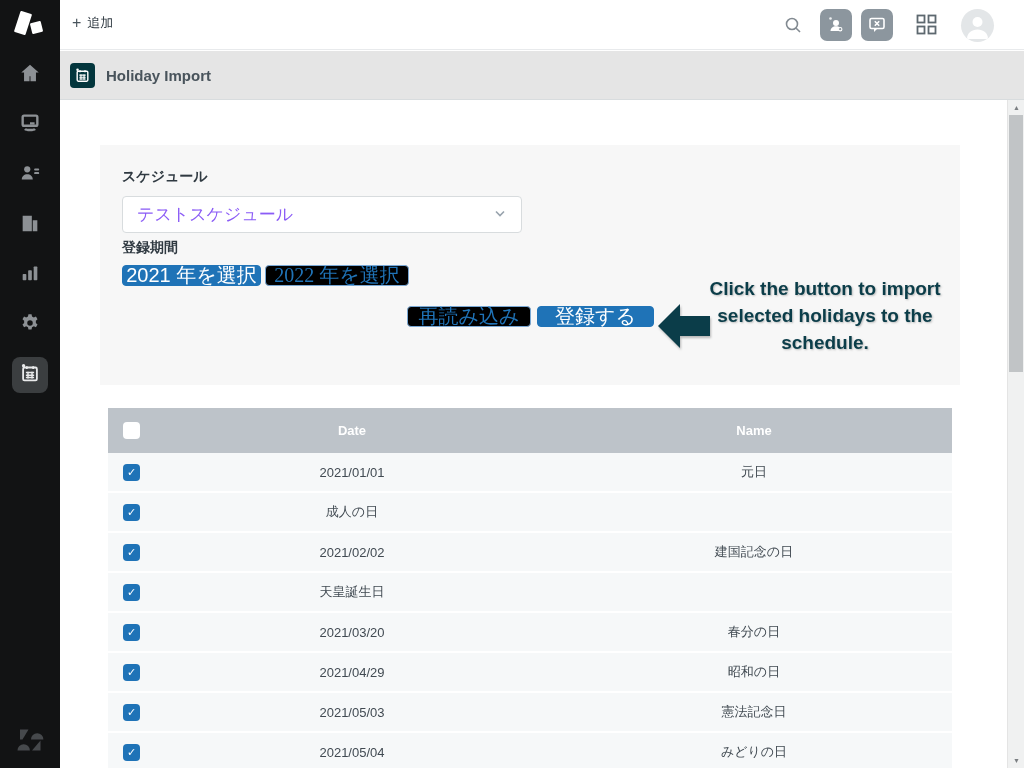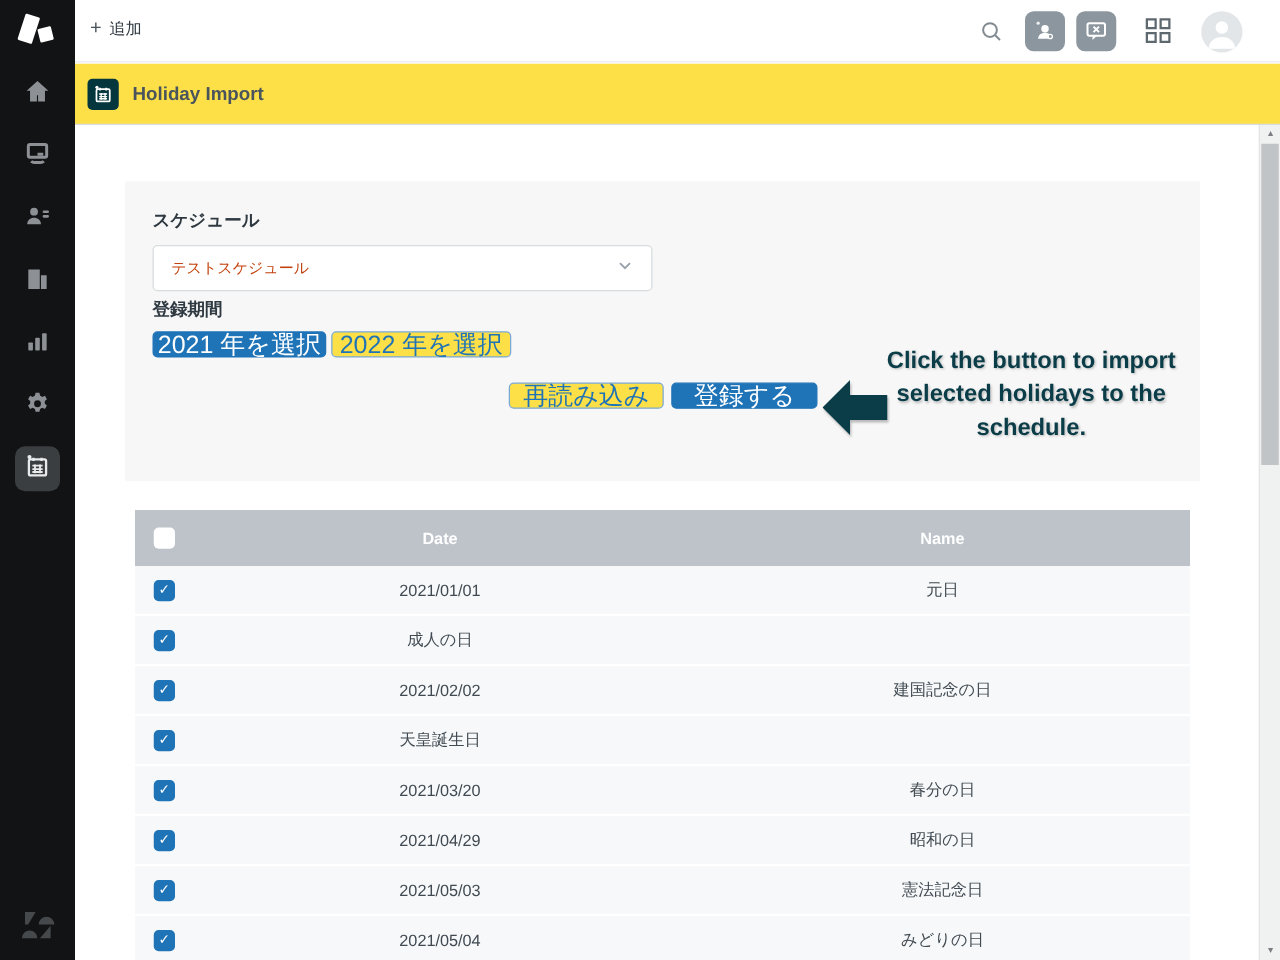--- a/index.html
+++ b/index.html
@@ -21,34 +21,34 @@
   .add-btn { position:absolute; left:12px; top:14px; display:flex; align-items:center; gap:6px; color:#2f3941; font-size:13px; cursor:pointer; }
   .add-btn .plus { font-size:16px; font-weight:400; color:#49545c; line-height:1; }
   .search-ico { position:absolute; left:724px; top:16px; color:#828a91; cursor:pointer; }
   .sq-ico { position:absolute; top:9px; width:32px; height:32px; background:#8c969e; border-radius:7px; display:flex; align-items:center; justify-content:center; cursor:pointer; }
   .sq-person { left:760px; }
   .sq-chat { left:801px; }
   .grid-ico { position:absolute; left:856px; top:14px; cursor:pointer; }
   .avatar { position:absolute; left:901px; top:9px; width:33px; height:33px; border-radius:50%; background:#e3e6e8; overflow:hidden; cursor:pointer; }
 
   
-  .page-header { position:absolute; left:60px; top:51px; width:964px; height:49px; background:#fde047; border-bottom:1px solid #d8dcde; z-index:3;padding-left:32px; }
+  .page-header { position:absolute; left:60px; top:51px; width:964px; height:49px; background:#e5e5e5; border-bottom:1px solid #d8dcde; z-index:3;padding-left:32px; }
   .app-icon { position:absolute; left:10px; top:12px; width:25px; height:25px; background:#03363d; border-radius:4px; display:flex; align-items:center; justify-content:center; }
   .page-title { position:absolute; left:46px; top:16px; font-size:15px; font-weight:600; color:#49545c; }
 
   
   .content { position:absolute; left:60px; top:100px; width:947px; height:668px; background:#fff; overflow:hidden; }
 
   .panel { position:absolute; left:40px; top:45px; width:860px; height:240px; background:#f7f7f7; }
   .field-label { position:absolute; left:22px; font-size:14px; font-weight:600; color:#2f3941; }
   .select-box { position:absolute; left:22px; top:51px; width:400px; height:37px; background:#fff; border:1px solid #d8dcde; border-radius:4px; display:flex; align-items:center; padding:0 14px; cursor:pointer; }
-  .select-box .val { font-size:12px; color:#c2410c; flex:1; }
+  .select-box .val { font-size:17px; color:#8b5cf6; flex:1; }
   .btn { position:absolute; height:21px; border-radius:4px; font-size:20px; display:flex; align-items:center; justify-content:center; cursor:pointer; font-family:inherit; }
   .btn-primary { background:#1f73b7; color:#fff; border:1px solid #1f73b7; }
-  .btn-outline { background:#fde047; color:#1f73b7; border:1px solid #7aa8d4; }
+  .btn-outline { background:#000000; color:#1f73b7; border:1px solid #7aa8d4;font-family:Liberation Serif, serif; }
 
   .annot-arrow { position:absolute; left:558px; top:159px; filter:drop-shadow(1px 2px 1px rgba(0,0,0,0.25)); }
   .annot-text { position:absolute; left:608px; top:130px; width:234px; text-align:center; font-size:19px; line-height:27px; font-weight:700; color:#0b3d49; text-shadow:1px 1px 2px rgba(80,80,80,0.35); }
 
   
   .holiday-table { position:absolute; left:48px; top:308px; width:844px; }
   .t-head { display:grid; grid-template-columns:40px 408px 1fr; height:45px; background:#bdc3c9; align-items:center; }
   .t-head .hcell { text-align:center; color:#fff; font-size:13px; font-weight:600; }
   .t-row { display:grid; grid-template-columns:40px 408px 1fr; height:40px; background:#f6f8f9; border-bottom:2px solid #fff; align-items:center; }
   .t-row .cell { text-align:center; color:#414a52; font-size:13px; }

